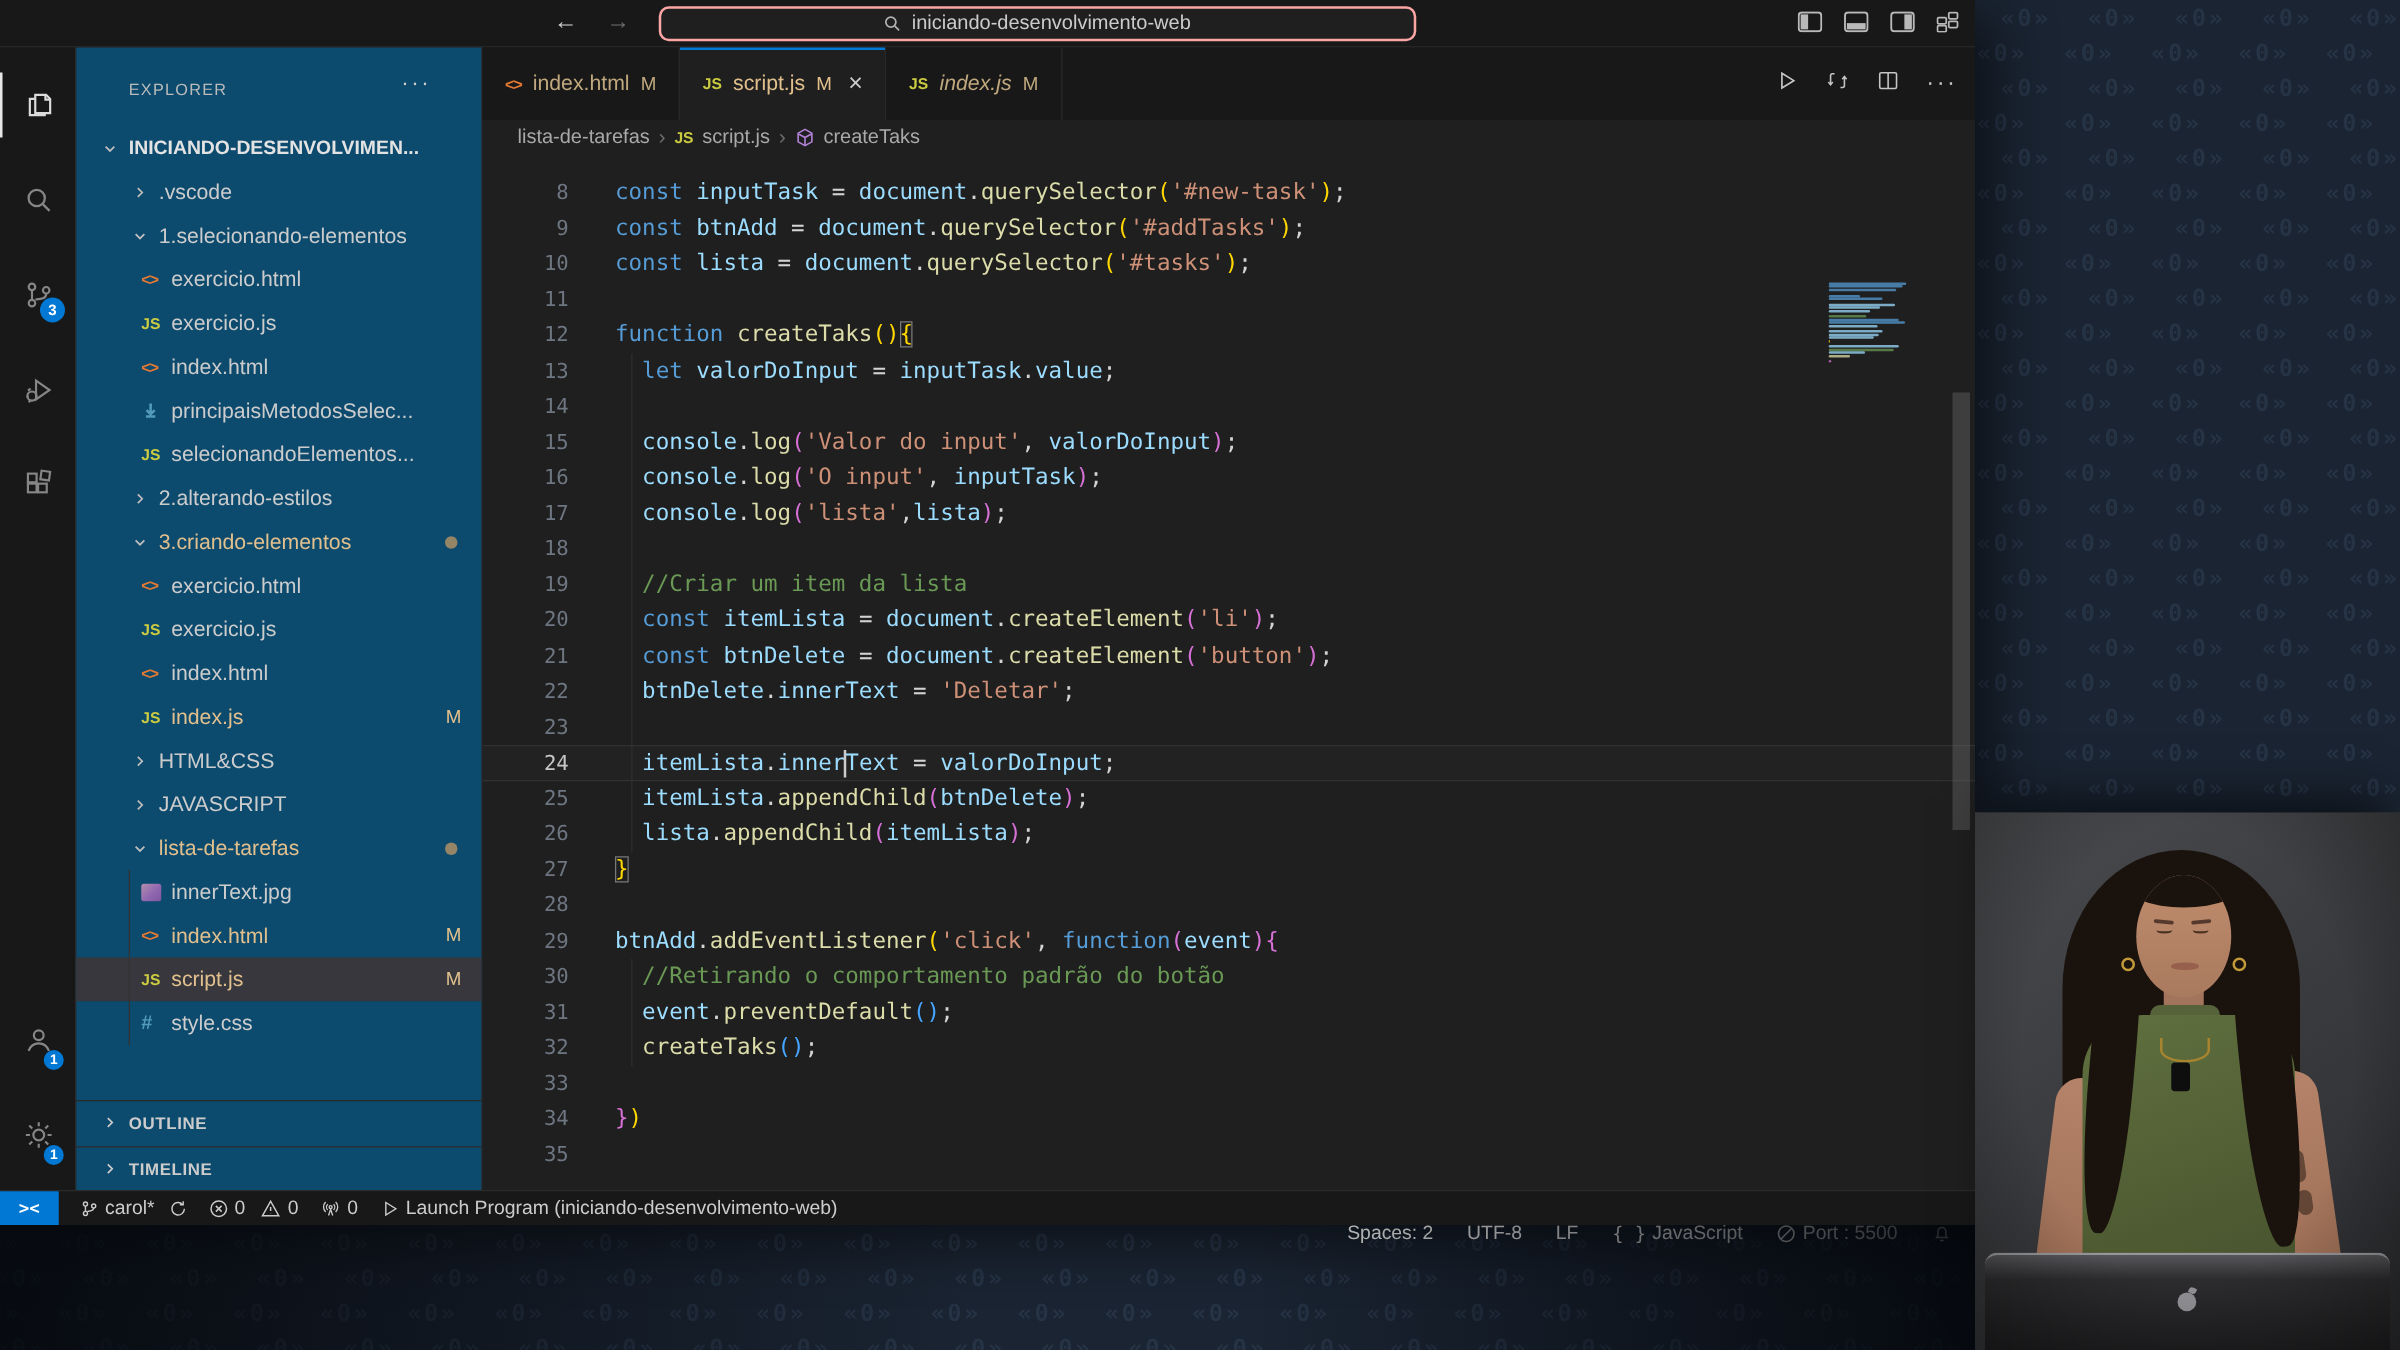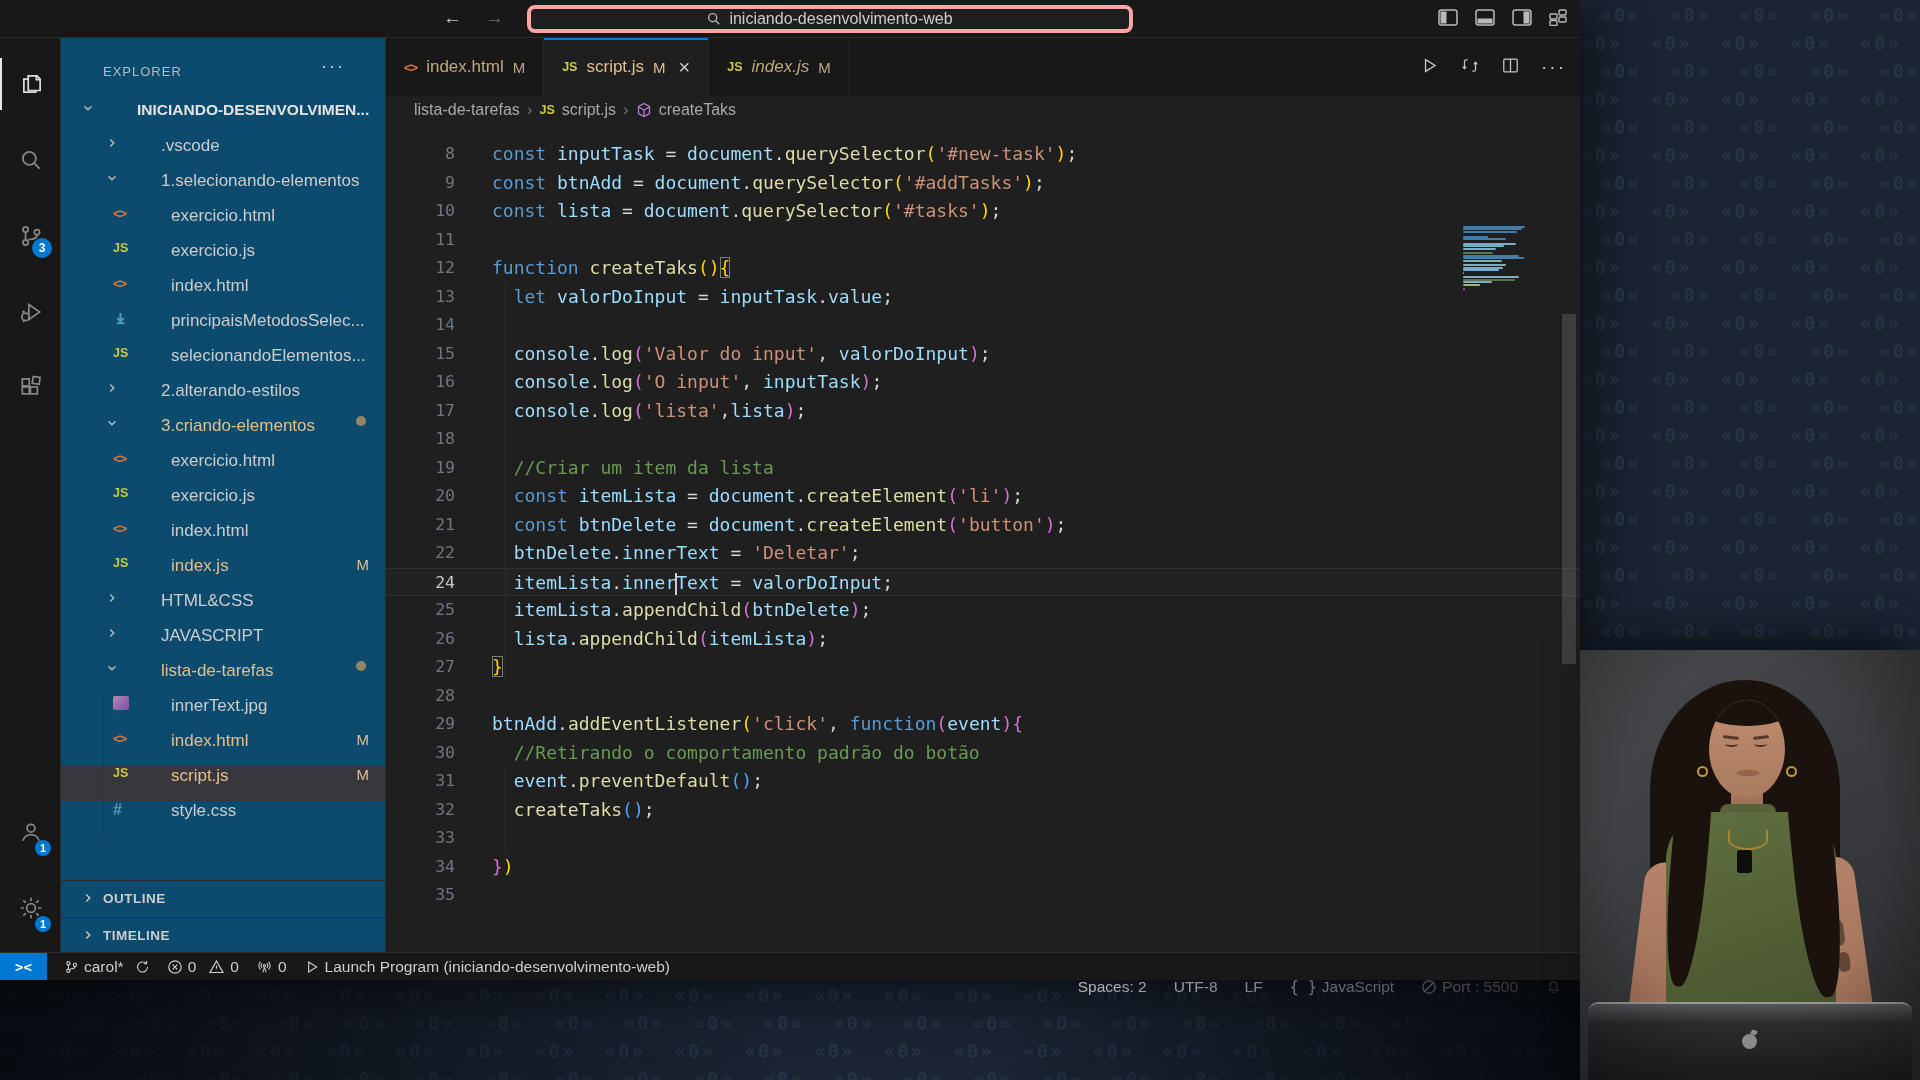--- a/index.html
+++ b/index.html
@@ -24,21 +24,21 @@
   .vscode { position:absolute; left:0; top:0; width:1580px; height:980px;
     background:#1f1f1f; box-shadow:14px 14px 44px rgba(0,0,0,.55); }
 
   
   .titlebar { position:absolute; left:0; top:0; width:1580px; height:38px;
     background:#181818; border-bottom:1px solid #2b2b2b; }
   .nav-arrow { position:absolute; top:7px; font-size:19px; color:#cfcfcf; }
   .nav-arrow.back { left:443px; }
   .nav-arrow.fwd  { left:485px; color:#6f6f6f; }
   .cmd-center { position:absolute; left:527px; top:5px; width:606px; height:28px;
-    background:#1f1f1f; border:4px solid #fca5a5; border-radius:8px;
+    background:#1f1f1f; border:2px solid #fca5a5; border-radius:8px;
     display:flex; align-items:center; justify-content:center; gap:8px;
     color:#cccccc; font-size:16px; }
   .tb-icons { position:absolute; right:12px; top:9px; display:flex; gap:17px; }
   .tb-icons svg { display:block; }
 
   
   .activitybar { position:absolute; left:0; top:38px; width:61px; height:914px;
     background:#181818; border-right:1px solid #2b2b2b; }
   .ab-item { position:absolute; left:0; width:61px; height:52px;
     display:flex; align-items:center; justify-content:center; }
@@ -48,21 +48,21 @@
     display:flex; align-items:center; justify-content:center; padding:0 4px; }
   .ab-badge.small { min-width:16px; height:16px; font-size:11px; right:10px; bottom:2px; }
 
   
   .sidebar { position:absolute; left:61px; top:38px; width:325px; height:914px;
     background:#0c4a6e; border-right:1px solid #2b2b2b; color:#cccccc; }
   .sb-header { position:absolute; left:0; top:0; width:100%; height:63px; }
   .sb-title { position:absolute; left:42px; top:26px; font-size:13px; letter-spacing:1px; color:#bbbbbb; }
   .sb-more { position:absolute; right:40px; top:18px; font-size:18px; letter-spacing:2px; color:#cccccc; }
   .tree { position:absolute; left:0; top:63px; width:100%; }
-  .trow { position:relative; height:35px; display:flex; align-items:flex-start; font-size:17px; color:#cccccc;gap:34px; }
+  .trow { position:relative; height:35px; display:flex; align-items:center; font-size:17px; color:#cccccc; }
   .trow.selected { background:#37373d; }
   .trow.root  { padding-left:20px; font-weight:bold; font-size:15.5px; color:#e3e3e3; }
   .trow.folder{ padding-left:44px; }
   .trow.file  { padding-left:52px; }
   .trow .chev { width:22px; display:flex; align-items:center; flex:none; }
   .trow .fico { width:24px; flex:none; display:flex; align-items:center; }
   .trow .lbl { white-space:nowrap; overflow:hidden; }
   .trow .lbl.mod { color:#e2c08d; }
   .trow .m-badge { margin-left:auto; margin-right:16px; color:#e2c08d; font-size:15px; }
   .trow .dot { margin-left:auto; margin-right:19px; width:10px; height:10px;
@@ -610,20 +610,24 @@
               <div class="txt"><span class="tok-pl">  </span><span class="tok-kw">const</span><span class="tok-pl"> </span><span class="tok-vr">itemLista</span><span class="tok-op"> = </span><span class="tok-vr">document</span><span class="tok-pl">.</span><span class="tok-fn">createElement</span><span class="tok-b2">(</span><span class="tok-st">'li'</span><span class="tok-b2">)</span><span class="tok-pl">;</span></div>
             </div>
             <div class="line">
               <div class="num">21</div>
               <div class="txt"><span class="tok-pl">  </span><span class="tok-kw">const</span><span class="tok-pl"> </span><span class="tok-vr">btnDelete</span><span class="tok-op"> = </span><span class="tok-vr">document</span><span class="tok-pl">.</span><span class="tok-fn">createElement</span><span class="tok-b2">(</span><span class="tok-st">'button'</span><span class="tok-b2">)</span><span class="tok-pl">;</span></div>
             </div>
             <div class="line">
               <div class="num">22</div>
               <div class="txt"><span class="tok-pl">  </span><span class="tok-vr">btnDelete</span><span class="tok-pl">.</span><span class="tok-vr">innerText</span><span class="tok-op"> = </span><span class="tok-st">'Deletar'</span><span class="tok-pl">;</span></div>
             </div>
+            <div class="line">
+              <div class="num">23</div>
+              <div class="txt"></div>
+            </div>
             <div class="line current">
               <div class="num">24</div>
               <div class="txt"><span class="tok-pl">  </span><span class="tok-vr">itemLista</span><span class="tok-pl">.</span><span class="tok-vr">inner</span><span class="caret"></span><span class="tok-vr">Text</span><span class="tok-op"> = </span><span class="tok-vr">valorDoInput</span><span class="tok-pl">;</span></div>
             </div>
             <div class="line">
               <div class="num">25</div>
               <div class="txt"><span class="tok-pl">  </span><span class="tok-vr">itemLista</span><span class="tok-pl">.</span><span class="tok-fn">appendChild</span><span class="tok-b2">(</span><span class="tok-vr">btnDelete</span><span class="tok-b2">)</span><span class="tok-pl">;</span></div>
             </div>
             <div class="line">
               <div class="num">26</div>

